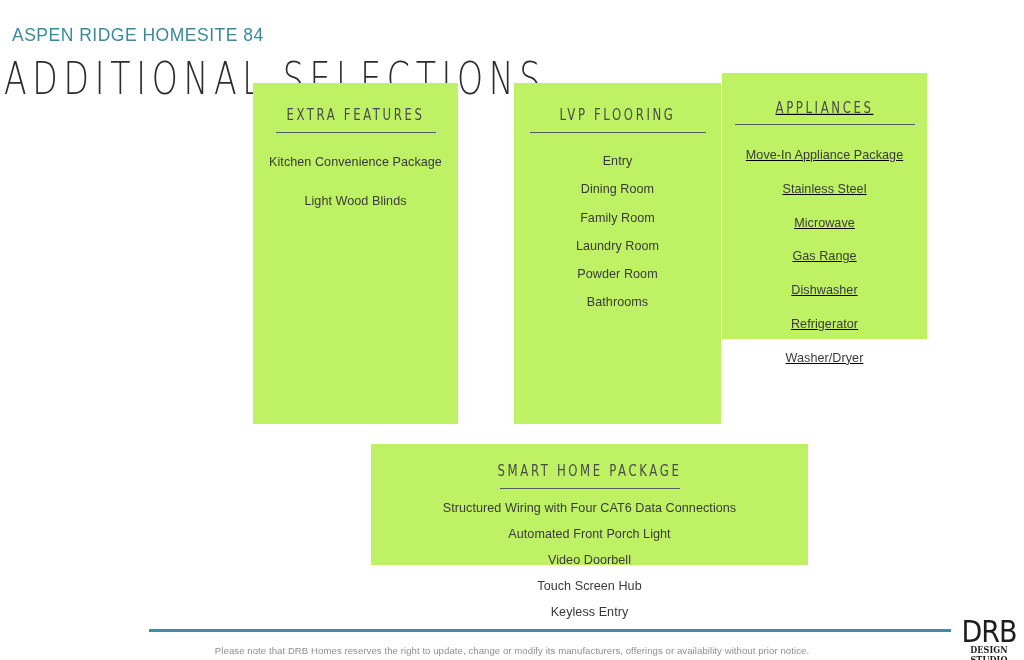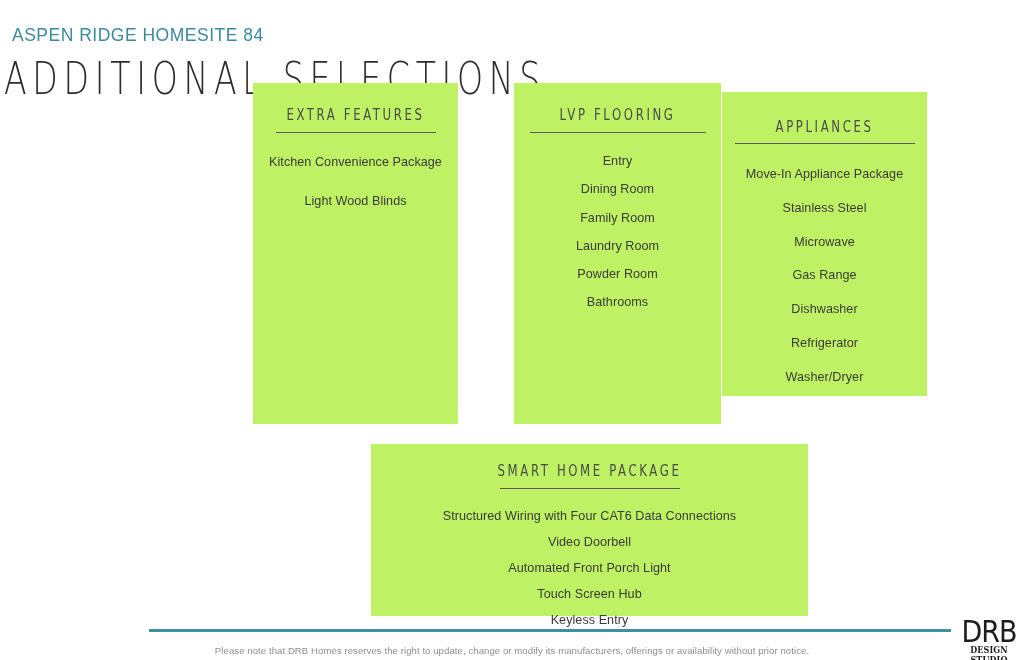--- a/index.html
+++ b/index.html
@@ -106,39 +106,40 @@
     margin-left: 29px;
   }
   #card-lvp-flooring .card-title { padding-top: 19px; }
   #card-lvp-flooring .title-rule { width: 176px; margin-top: 14px; }
   #card-lvp-flooring .card-list { margin-top: 21px; }
   #card-lvp-flooring .card-list li { margin-bottom: 13.8px; text-align: center; }
 
   
   #card-appliances {
     left: 722px;
-    top: 92px;
+    top: 73px;
     width: 205px;
-    height: 304px;
+    height: 266px;
+    text-decoration: underline;
   }
   #card-appliances .card-title { padding-top: 21px; }
   #card-appliances .title-rule { width: 180px; margin-top: 14px; }
   #card-appliances .card-list { margin-top: 23px; }
   #card-appliances .card-list li { margin-bottom: 19.3px; }
 
   
   #card-smart-home {
     left: 371px;
     top: 444px;
     width: 437px;
-    height: 172px;
+    height: 121px;
   }
   #card-smart-home .card-title { padding-top: 15px; }
   #card-smart-home .title-rule { width: 180px; margin-top: 13px; }
-  #card-smart-home .card-list { margin-top: 20px; }
+  #card-smart-home .card-list { margin-top: 12px; }
   #card-smart-home .card-list li { margin-bottom: 11.5px; }
 
   
   .footer-rule {
     position: absolute;
     left: 149px;
     top: 629px;
     width: 802px;
     height: 3px;
     background: #3e8fa1;
@@ -225,22 +226,22 @@
     <li>Refrigerator</li>
     <li>Washer/Dryer</li>
   </ul>
 </div>
 
 <div class="card" id="card-smart-home">
   <div class="card-title">SMART HOME PACKAGE</div>
   <div class="title-rule"></div>
   <ul class="card-list">
     <li>Structured Wiring with Four CAT6 Data Connections</li>
+    <li>Automated Front Porch Light</li>
     <li>Video Doorbell</li>
-    <li>Automated Front Porch Light</li>
     <li>Touch Screen Hub</li>
     <li>Keyless Entry</li>
   </ul>
 </div>
 
 <div class="footer-rule"></div>
 <div class="footer-note">Please note that DRB Homes reserves the right to update, change or modify its manufacturers, offerings or availability without prior notice.</div>
 
 <div class="brand-logo">
   <div class="brand-mark">DRB</div>

